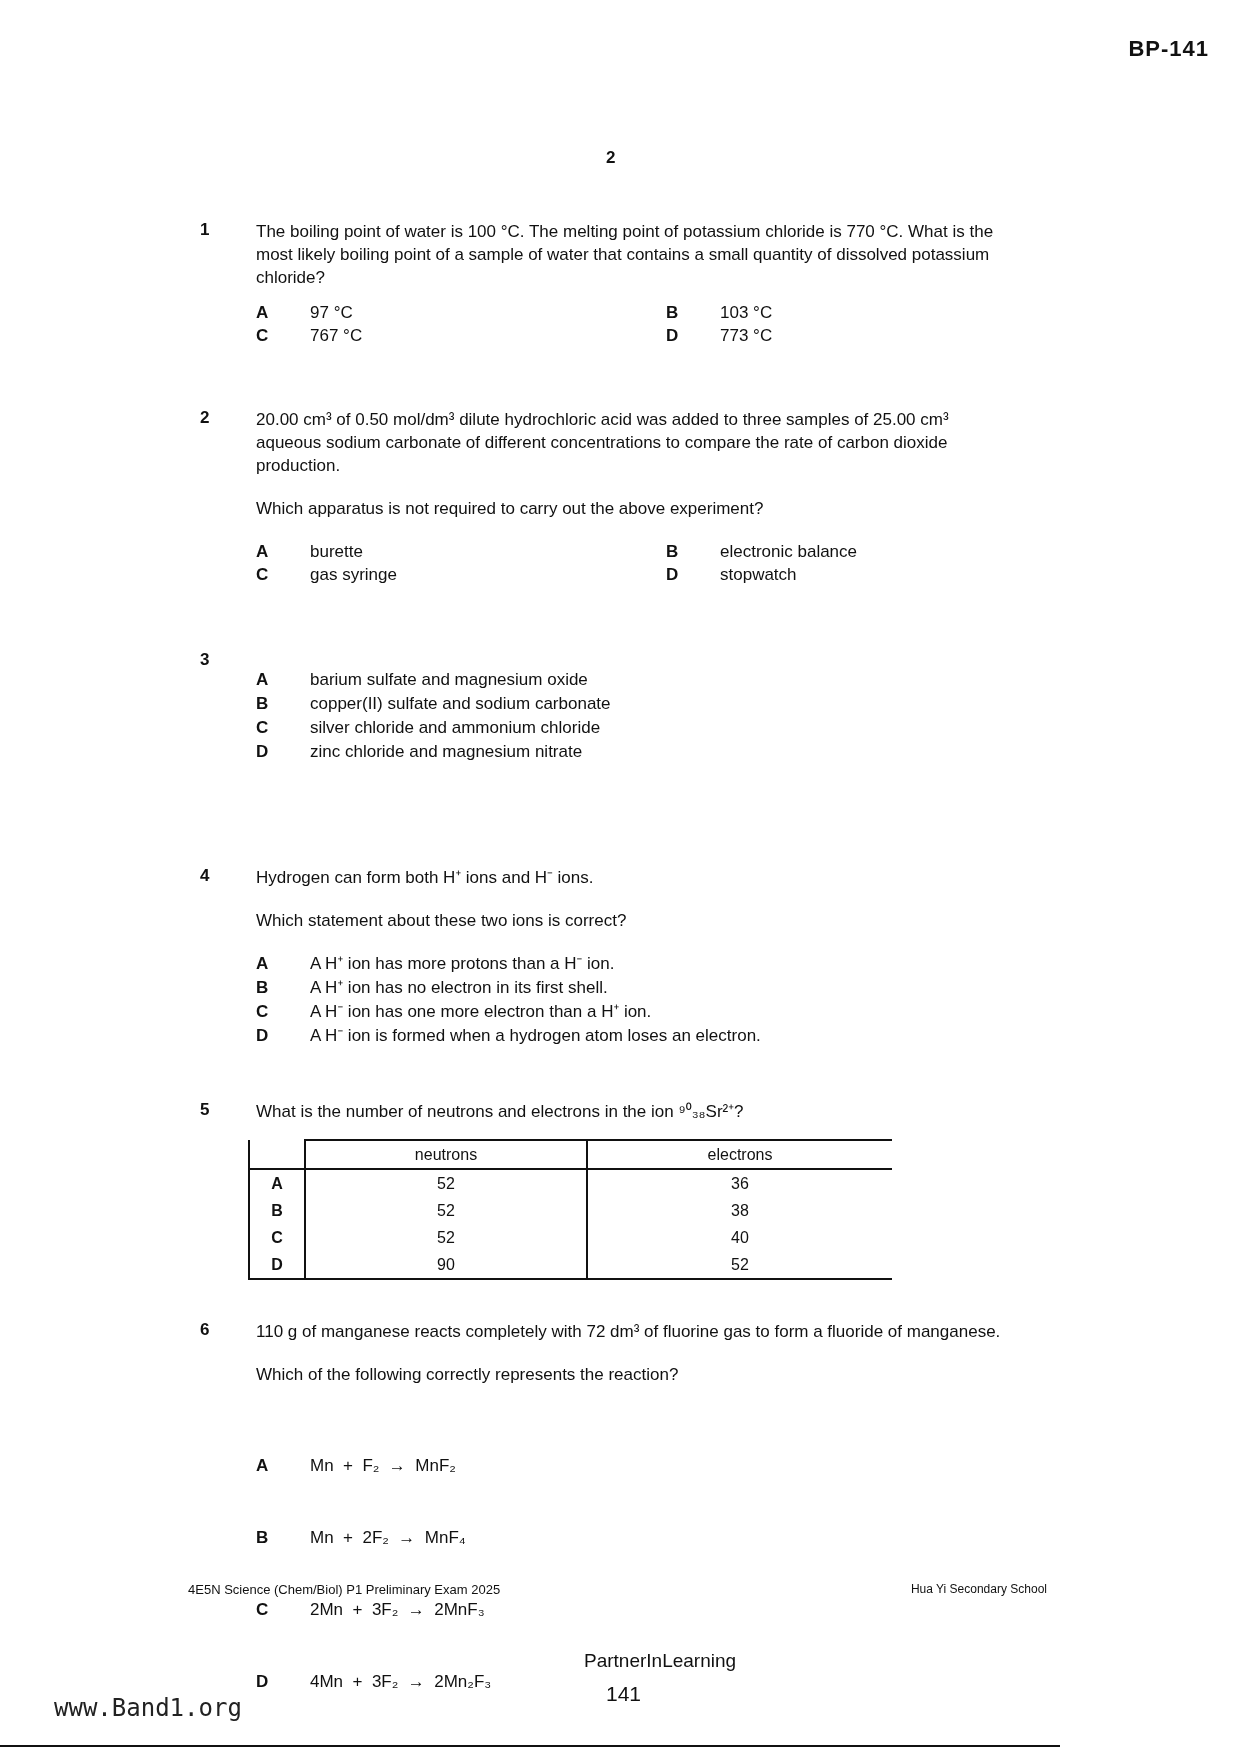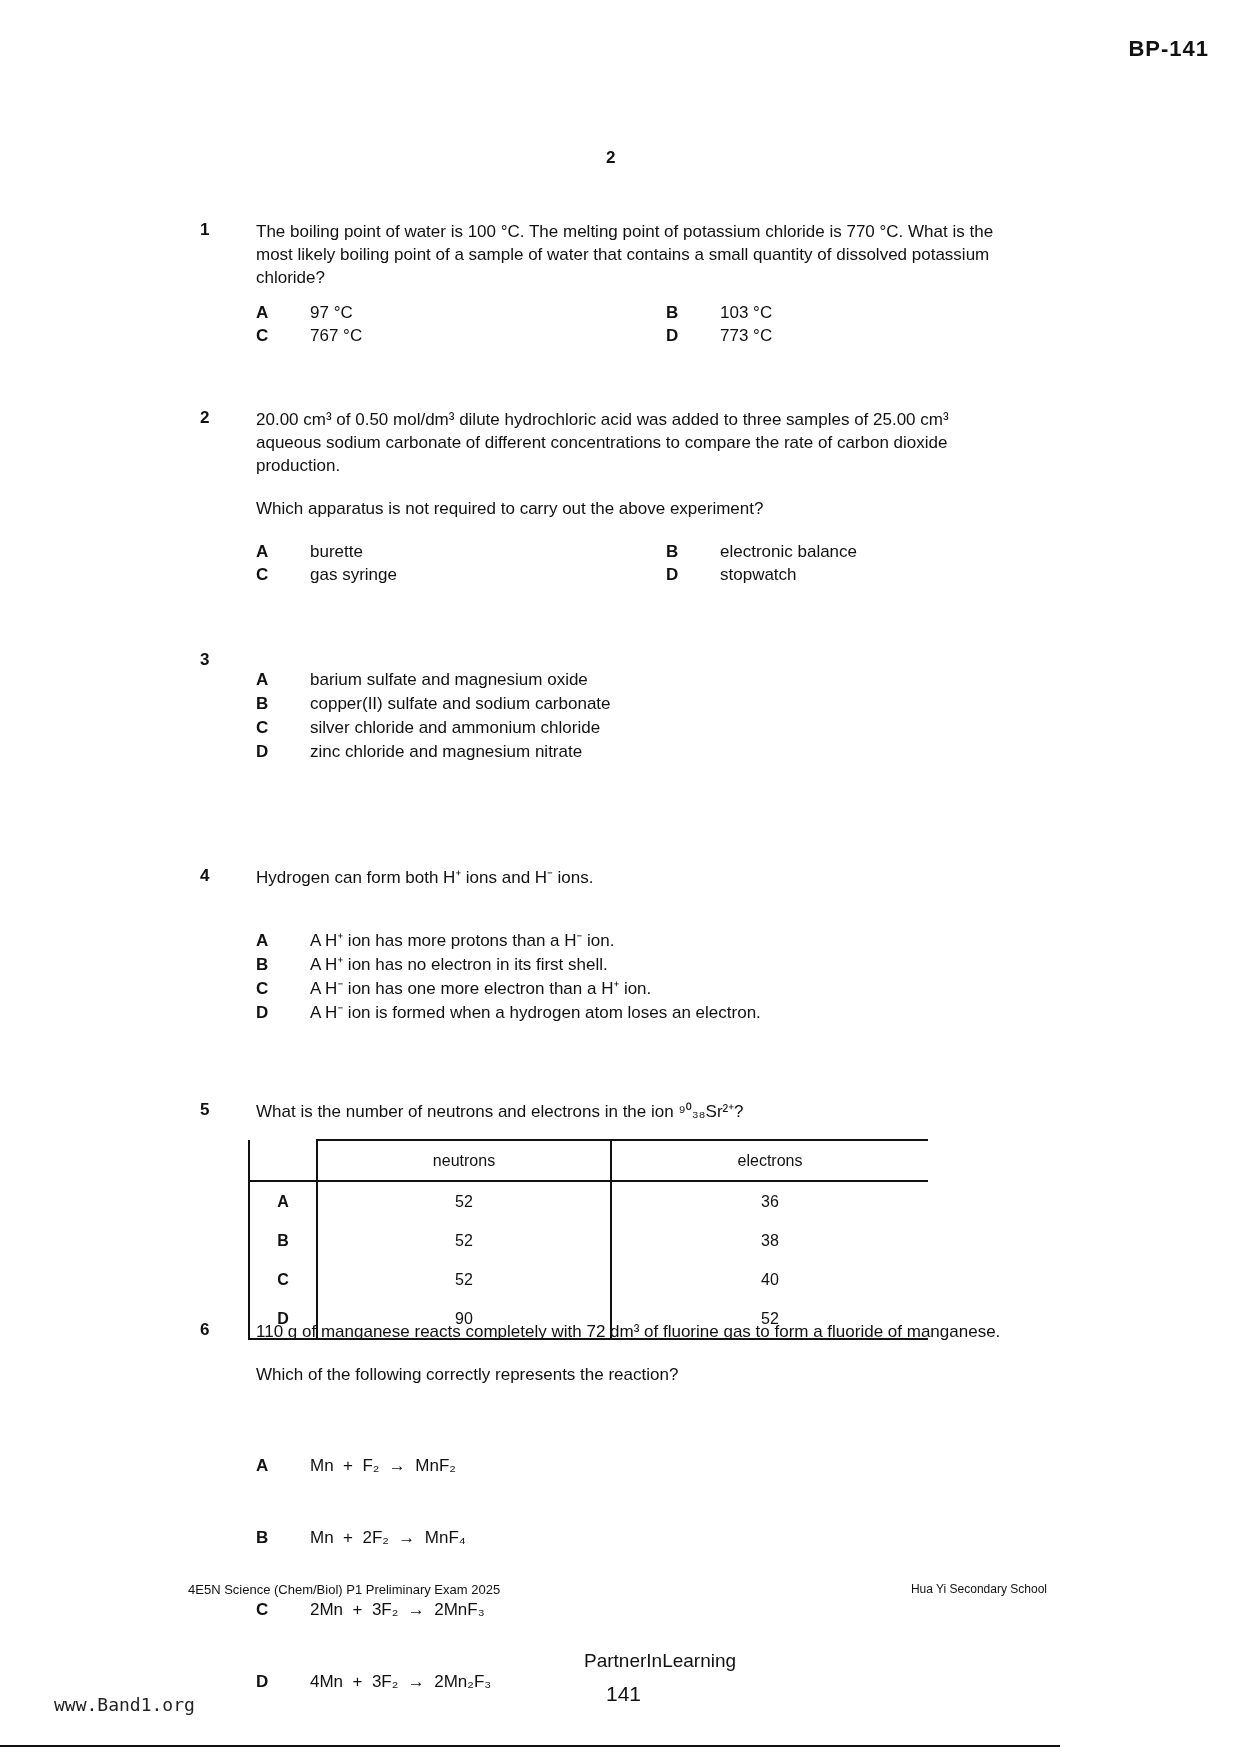--- a/index.html
+++ b/index.html
@@ -14,33 +14,33 @@
     .qnum { position: absolute; left: 0; top: 0; font-weight: bold; width: 30px; }
     .qbody { margin-left: 56px; line-height: 23px; }
     .qbody p { margin: 0; }
     .gap { height: 20px; }
     .opts2 { display: grid; grid-template-columns: 410px 400px; line-height: 23px; margin-top: 12px; }
     .opt { display: flex; }
     .opt .lbl { width: 54px; font-weight: bold; }
     .opts1 { margin-top: 12px; line-height: 24px; }
     .u { }
     table.nt { border-collapse: collapse; margin-top: 16px; margin-left: -8px; font-size: 16px; }
-    table.nt th, table.nt td { padding: 8px; height: 22px; text-align: center; font-weight: normal; }
+    table.nt th, table.nt td { padding: 2px; height: 22px; text-align: center; font-weight: normal; }
     table.nt th { border-top: 2px solid #111; border-bottom: 2px solid #111; }
     table.nt td.l { width: 50px; font-weight: bold; border-left: 2px solid #111; border-right: 2px solid #111; }
     table.nt td.n { width: 276px; border-right: 2px solid #111; }
     table.nt td.e { width: 300px; }
     table.nt th.corner { border-left: 2px solid #111; border-right: 2px solid #111; border-top: none; }
     table.nt th.neu { border-right: 2px solid #111; }
     table.nt tr.last td { border-bottom: 2px solid #111; }
     .footer-left { top: 1582px; left: 188px; font-size: 13px; }
     .footer-right { top: 1582px; right: 192px; font-size: 12px; }
     .partner { top: 1650px; left: 584px; font-size: 19px; }
     .partnum { top: 1682px; left: 606px; font-size: 21px; }
-    .site { top: 1694px; left: 54px; font-family: "DejaVu Sans Mono", monospace; font-size: 18px; color: #222; }
+    .site { top: 1694px; left: 54px; font-family: "DejaVu Sans Mono", monospace; font-size: 24px; color: #222; }
     .rule { top: 1745px; left: 0; width: 1060px; height: 2px; background: #111; }
   </style>
 </head>
 <body>
 
 <div class="abs code">BP-141</div>
 <div class="abs pagenum">2</div>
 
 <div class="q" style="top:220px;">
   <div class="qnum">1</div>
@@ -116,20 +116,21 @@
         </div>
     </div>
   </div>
 </div>
 
 <div class="q" style="top:866px;">
   <div class="qnum">4</div>
   <div class="qbody">
     <p>Hydrogen can form both H⁺ ions and H⁻ ions.</p>
     <div class="gap"></div>
+    <p>Which statement about these two ions is correct?</p>
     <div class="opts1" style="margin-top:20px;">
       <div class="opt">
           <span class="lbl">A</span>
           <span>A H⁺ ion has more protons than a H⁻ ion.</span>
         </div>
       <div class="opt">
           <span class="lbl">B</span>
           <span>A H⁺ ion has no electron in its first shell.</span>
         </div>
       <div class="opt">

